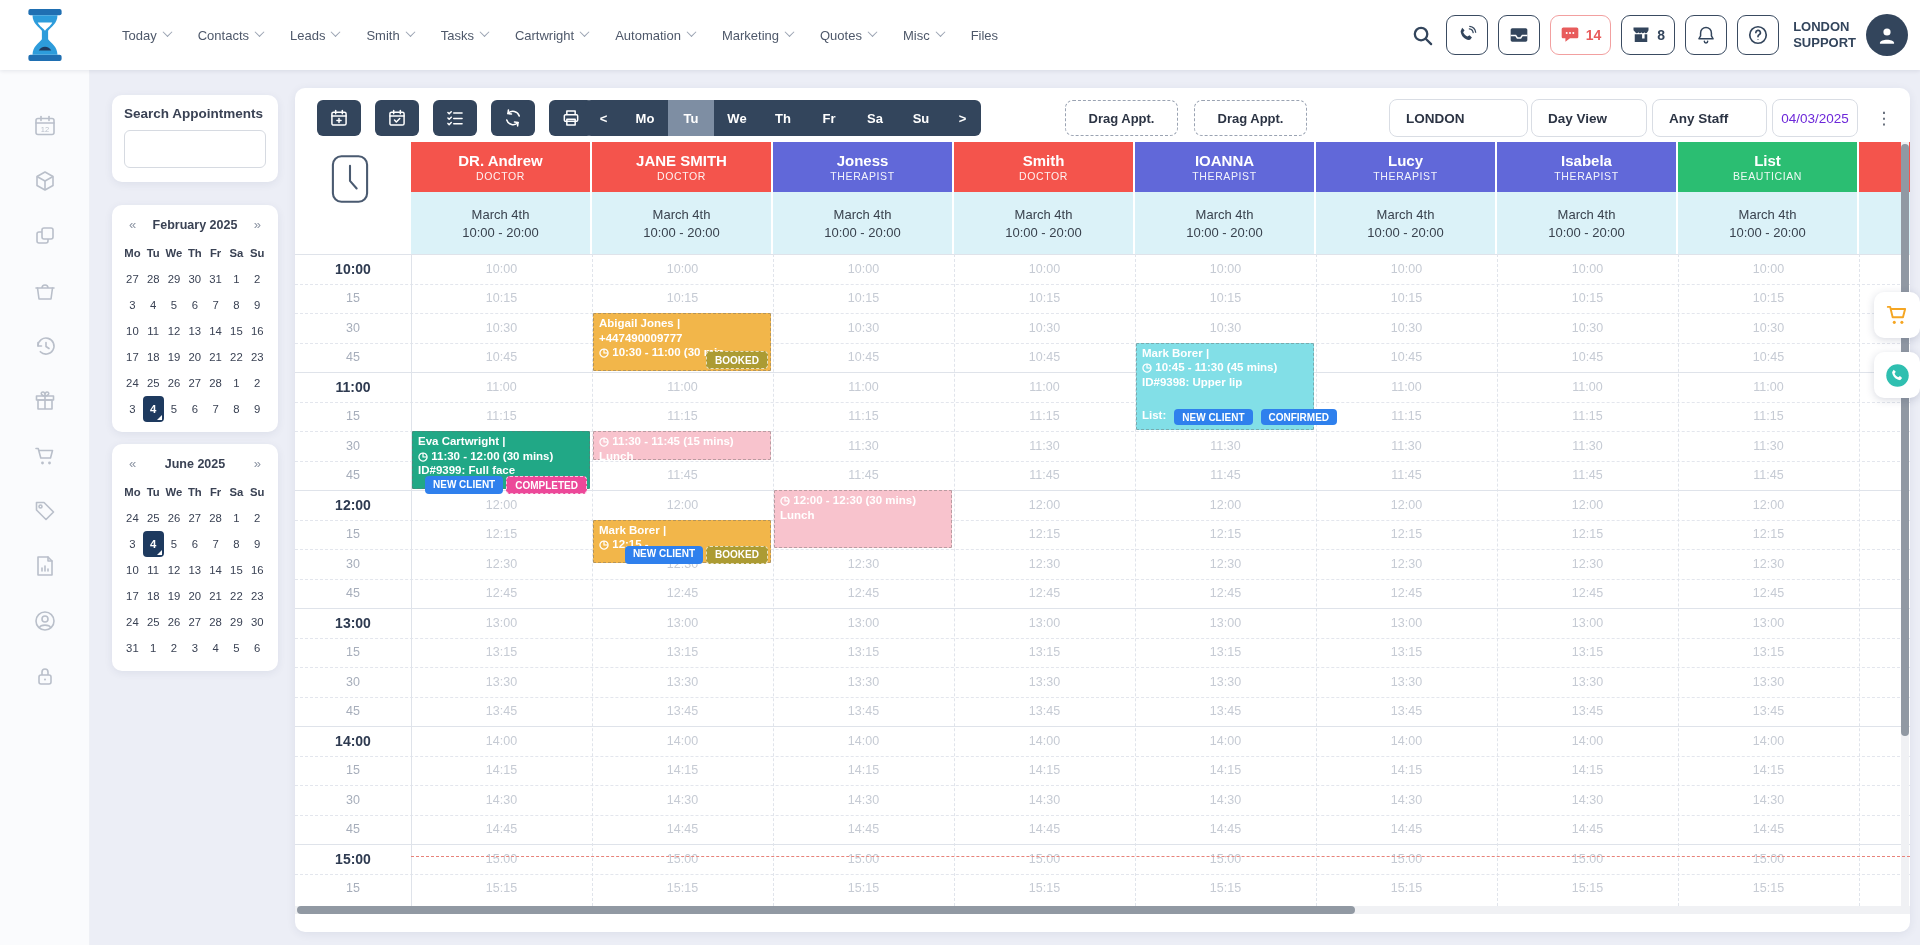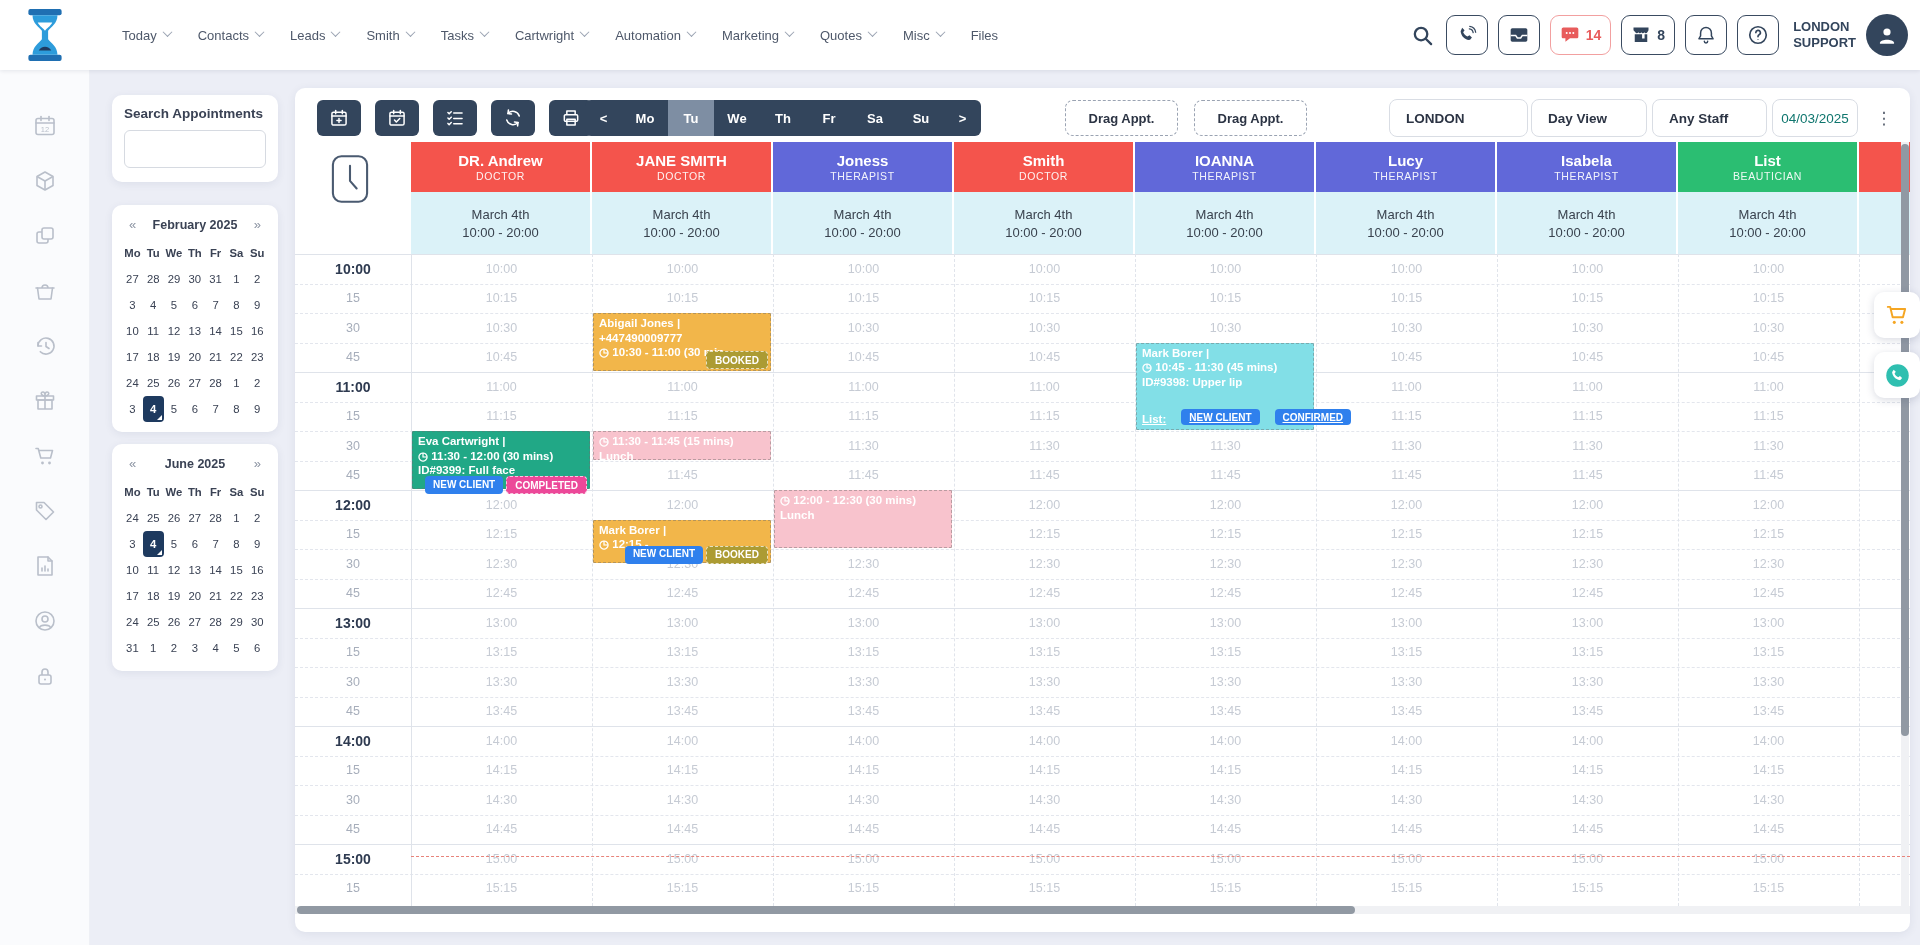--- a/index.html
+++ b/index.html
@@ -65,21 +65,21 @@
   .day-cell { width:46px; display:flex; align-items:center; justify-content:center; color:#fff;
               font-size:13px; font-weight:bold; cursor:pointer; }
   .day-cell.arrow { width:37px; }
   .day-cell.active { background:#7E8EA3; }
   .drag-box { position:absolute; top:12px; width:113px; height:36px; border:1.5px dashed #9AA3B2;
               border-radius:8px; display:flex; align-items:center; justify-content:center;
               font-size:13px; font-weight:bold; color:#2C3444; background:#fff; cursor:grab; }
   .tb-select { position:absolute; top:11px; height:38px; background:#fff; border:1px solid #D9DDE4;
                border-radius:8px; display:flex; align-items:center; padding:0 16px; font-size:13.5px;
                font-weight:bold; color:#2C3444; cursor:pointer; }
-  #date-input { color:#0f766e; font-weight:normal; justify-content:center; padding:0 8px; }
+  #date-input { color:#6d28d9; font-weight:normal; justify-content:center; padding:0 8px; }
   #kebab { position:absolute; left:1578px; top:11px; width:22px; height:38px; display:flex;
            align-items:center; justify-content:center; font-size:17px; color:#5A6270; cursor:pointer; }
 
   
   #gutter-clock { position:absolute; left:36px; top:66px; }
   #staff-header { position:absolute; left:0; top:54px; width:1615px; height:50px; }
   .staff-cell { position:absolute; top:0; width:179px; height:50px; display:flex; flex-direction:column;
                 align-items:center; justify-content:center; color:#fff; cursor:pointer; }
   .role-red { background:#F4544C; } .role-indigo { background:#6168D9; } .role-green { background:#2BBE72; }
   .staff-name { font-size:15px; font-weight:bold; line-height:18px; }
@@ -102,21 +102,21 @@
                 justify-content:center; font-size:12.5px; color:#C6CBD4; cursor:pointer; }
   .now-line { position:absolute; left:116px; width:1499px; border-top:1.5px dashed #E8837A; z-index:4; }
 
   
   .appt { position:absolute; border:1px dashed rgba(110,110,110,.45); border-radius:1px; z-index:3;
           padding:2px 5px; color:#fff; cursor:pointer; }
   .appt-yellow { background:#F2B64A; } .appt-pink { background:#F8C3CD; }
   .appt-teal { background:#82DFE7; } .appt-green { background:#21A886; }
   .appt-line { font-size:11.5px; font-weight:bold; line-height:14.5px; white-space:nowrap; overflow:hidden; }
   .badge-row { position:absolute; right:2px; display:flex; gap:3px; z-index:4; }
-  .appt-footer { position:absolute; bottom:4px; left:5px; right:2px; display:flex; align-items:flex-end; gap:15px;text-decoration:underline; }
+  .appt-footer { position:absolute; bottom:4px; left:5px; right:2px; display:flex; align-items:flex-start; gap:8px; }
   .footer-label { font-size:11.5px; font-weight:bold; }
   .badge { font-size:10px; font-weight:bold; color:#fff; padding:2.5px 8px; border-radius:4px; white-space:nowrap; }
   .badge-blue { background:#2F80ED; }
   .badge-booked { background:#AC9B33; border:1px dashed rgba(255,255,255,.7); }
   .badge-completed { background:#ec4899; border:1px dashed rgba(255,255,255,.7); }
 
   
   #hscroll-track { position:absolute; left:0; top:818px; width:1615px; height:8px; background:#F0F1F4; }
   #hscroll-thumb { position:absolute; left:2px; top:818px; width:1058px; height:8px; background:#9199A3; border-radius:4px; cursor:pointer; }
   #vscroll-track { position:absolute; right:1px; top:54px; width:8px; height:764px; background:#F0F1F4; }

